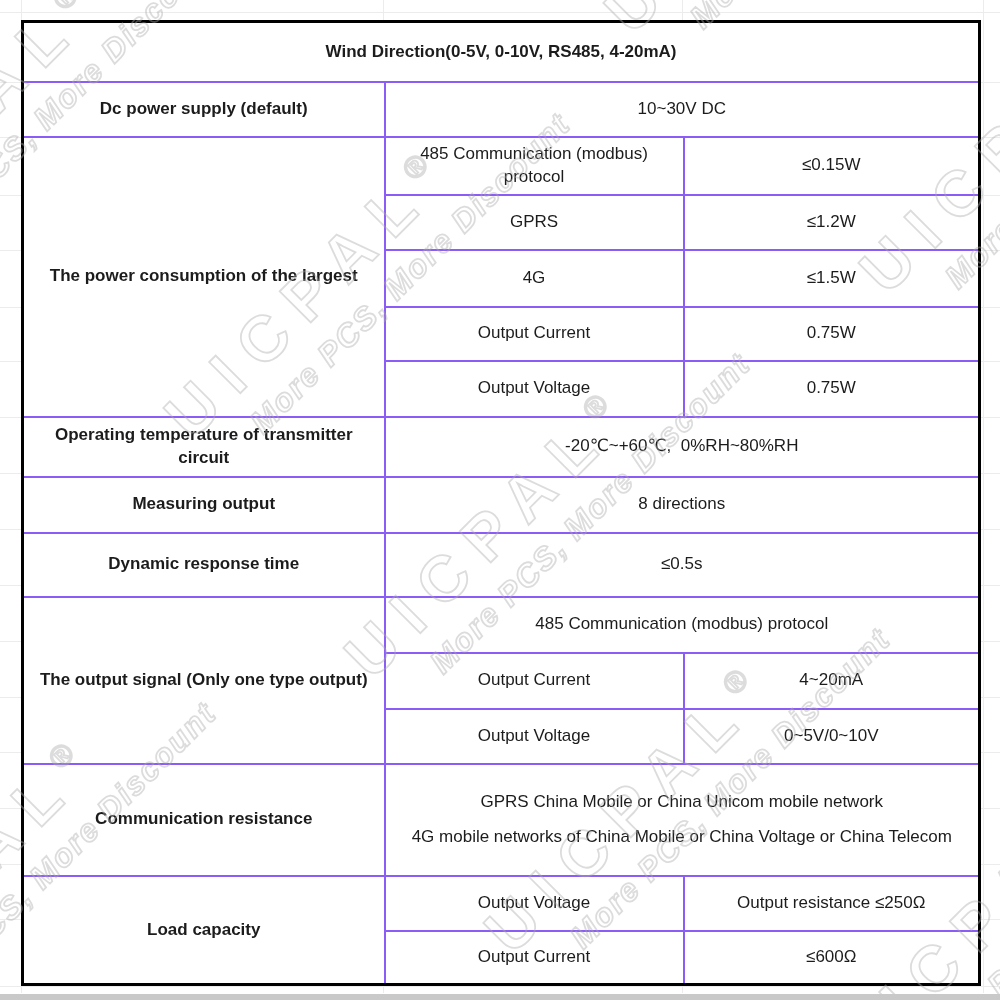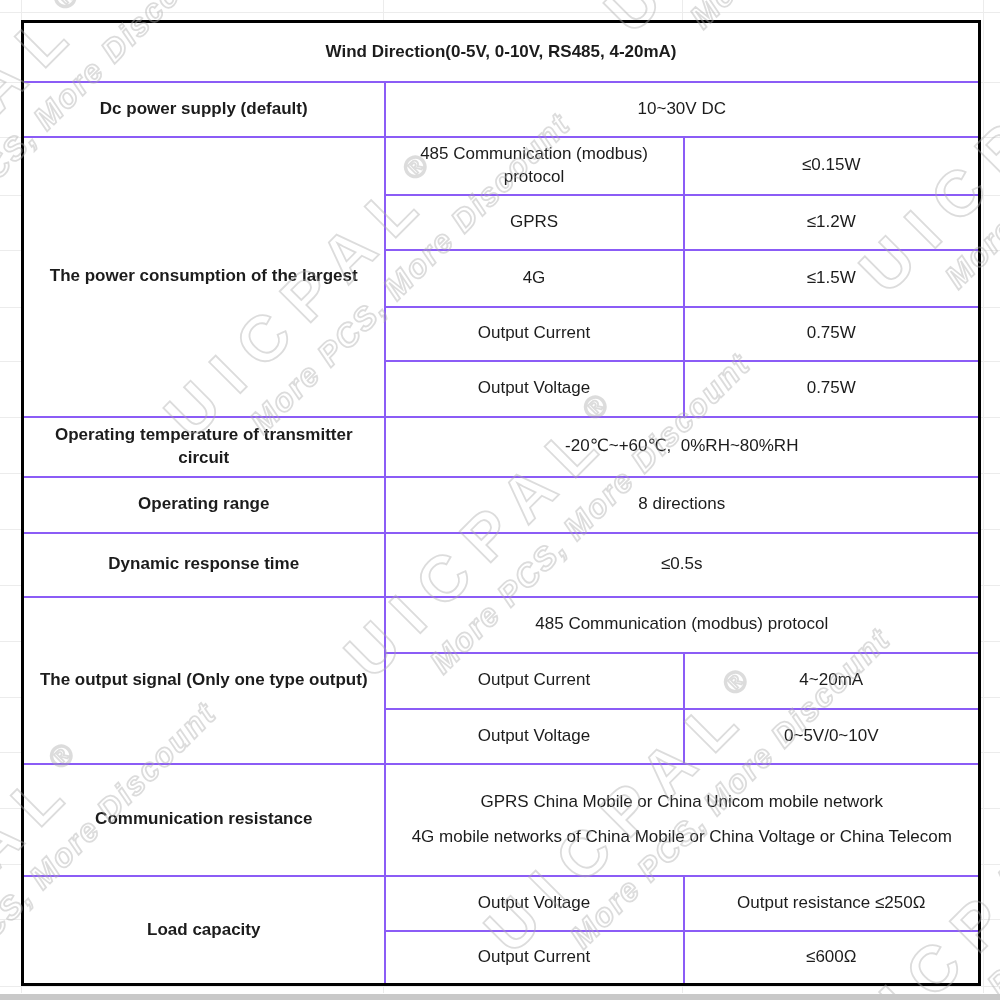--- a/index.html
+++ b/index.html
@@ -104,21 +104,21 @@
     </tr>
     <tr style="height:56px">
       <td>Output Voltage</td>
       <td>0.75W</td>
     </tr>
     <tr style="height:60px">
       <td class="lbl">Operating temperature of transmitter circuit</td>
       <td colspan="2">-20℃~+60℃,&nbsp; 0%RH~80%RH</td>
     </tr>
     <tr style="height:56px">
-      <td class="lbl">Operating range</td>
+      <td class="lbl">Measuring output</td>
       <td colspan="2">8 directions</td>
     </tr>
     <tr style="height:64px">
       <td class="lbl">Dynamic response time</td>
       <td colspan="2">≤0.5s</td>
     </tr>
     <tr style="height:56px">
       <td class="lbl" rowspan="3">The output signal (Only one type output)</td>
       <td colspan="2">485 Communication (modbus) protocol</td>
     </tr>

